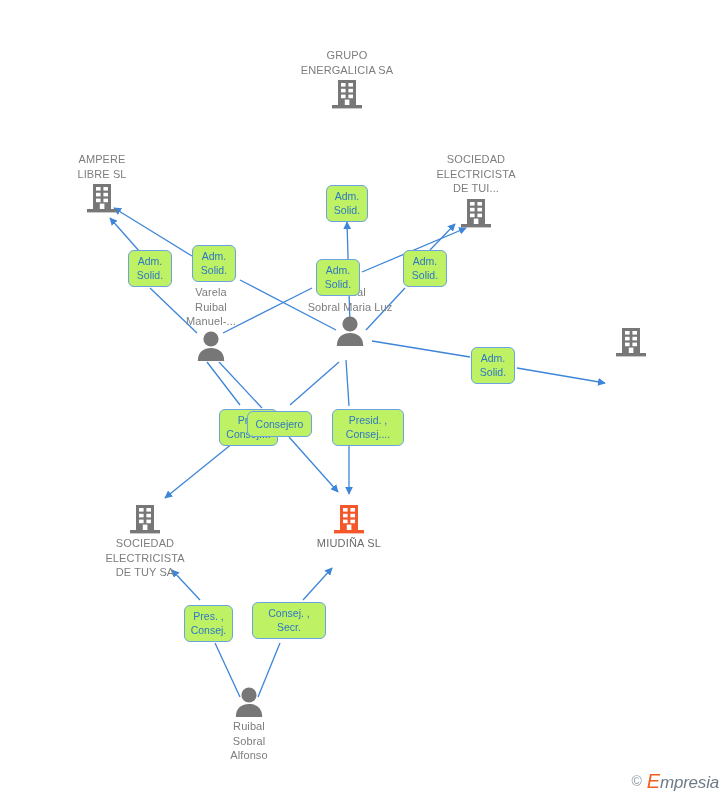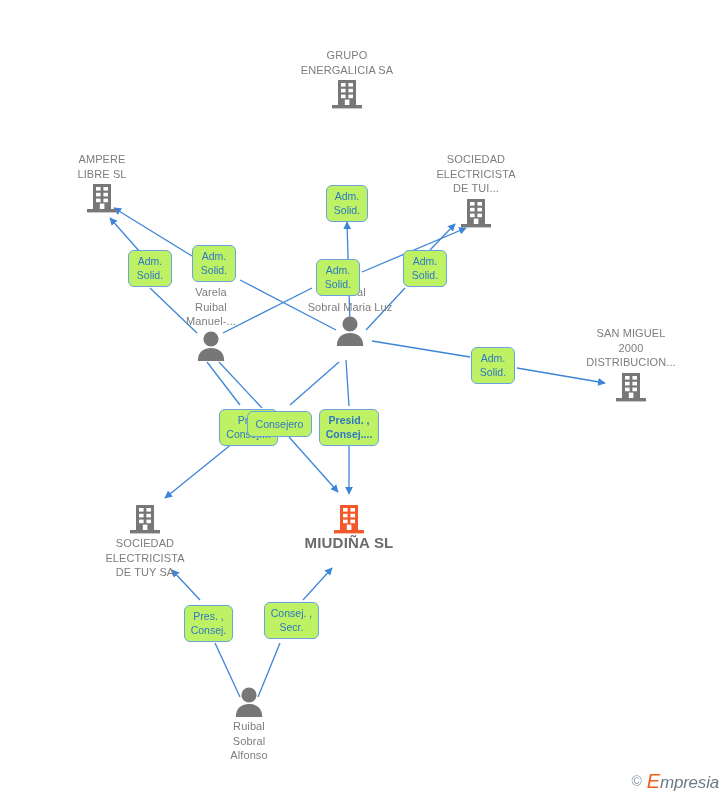--- a/index.html
+++ b/index.html
@@ -47,22 +47,22 @@
     white-space: pre-line;
     margin-top: 1px;
     letter-spacing: .1px;
   }
   .node .caption.above {
     margin-top: 0;
     margin-bottom: 1px;
   }
   .node.highlight .caption {
     color: #6b6b6b;
-    font-weight: bold;
-    font-size: 15px;
+    font-weight: normal;
+    font-size: 11px;
     letter-spacing: .2px;
   }
 
   
   .chip {
     position: absolute;
     box-sizing: border-box;
     border: 1.4px solid #6aa3dd;
     border-radius: 6px;
     background: #bef264;
@@ -207,23 +207,20 @@
         <rect x="9" y="10.8" width="4.6" height="3.6" fill="#ffffff"></rect>
         <rect x="16.4" y="10.8" width="4.6" height="3.6" fill="#ffffff"></rect>
         <rect x="9" y="16.6" width="4.6" height="3.6" fill="#ffffff"></rect>
         <rect x="16.4" y="16.6" width="4.6" height="3.6" fill="#ffffff"></rect>
         <rect x="12.8" y="21.6" width="4.6" height="5.4" fill="#ffffff"></rect>
       </svg>
     </span>
   </div>
 
   <div class="node" style="left:631px; top:326px;">
-    <span class="caption above">SAN MIGUEL
-2000
-DISTRIBUCION...</span>
     <span class="glyph">
       <svg width="30" height="32" viewBox="0 0 30 32" aria-hidden="true">
         <rect x="6" y="2" width="18" height="25" fill="#777777"></rect>
         <rect x="0" y="27" width="30" height="3.4" fill="#777777"></rect>
         <rect x="9" y="5" width="4.6" height="3.6" fill="#ffffff"></rect>
         <rect x="16.4" y="5" width="4.6" height="3.6" fill="#ffffff"></rect>
         <rect x="9" y="10.8" width="4.6" height="3.6" fill="#ffffff"></rect>
         <rect x="16.4" y="10.8" width="4.6" height="3.6" fill="#ffffff"></rect>
         <rect x="9" y="16.6" width="4.6" height="3.6" fill="#ffffff"></rect>
         <rect x="16.4" y="16.6" width="4.6" height="3.6" fill="#ffffff"></rect>
@@ -319,27 +316,27 @@
 Solid.</div>
 
   <div class="chip" style="left:471px; top:347px; width:44px;">Adm.
 Solid.</div>
 
   <div class="chip" style="left:219px; top:409px; width:59px;">Pres
 Consej....</div>
 
   <div class="chip one-line" style="left:247px; top:411px; width:65px;">Consejero</div>
 
-  <div class="chip" style="left:319px; top:409px; width:60px;font-weight:bold;">Presid. ,
+  <div class="chip" style="left:332px; top:409px; width:72px;">Presid. ,
 Consej....</div>
 
   <div class="chip" style="left:184px; top:605px; width:49px;">Pres. ,
 Consej.</div>
 
-  <div class="chip" style="left:264px; top:602px; width:55px;">Consej. ,
+  <div class="chip" style="left:252px; top:602px; width:74px;">Consej. ,
 Secr.</div>
 
   <div id="watermark">
     <span class="cmark">©</span>
     <span class="brand"><span class="cap">E</span><span>mpresia</span></span>
   </div>
 
 </div>
 
 </body></html>

